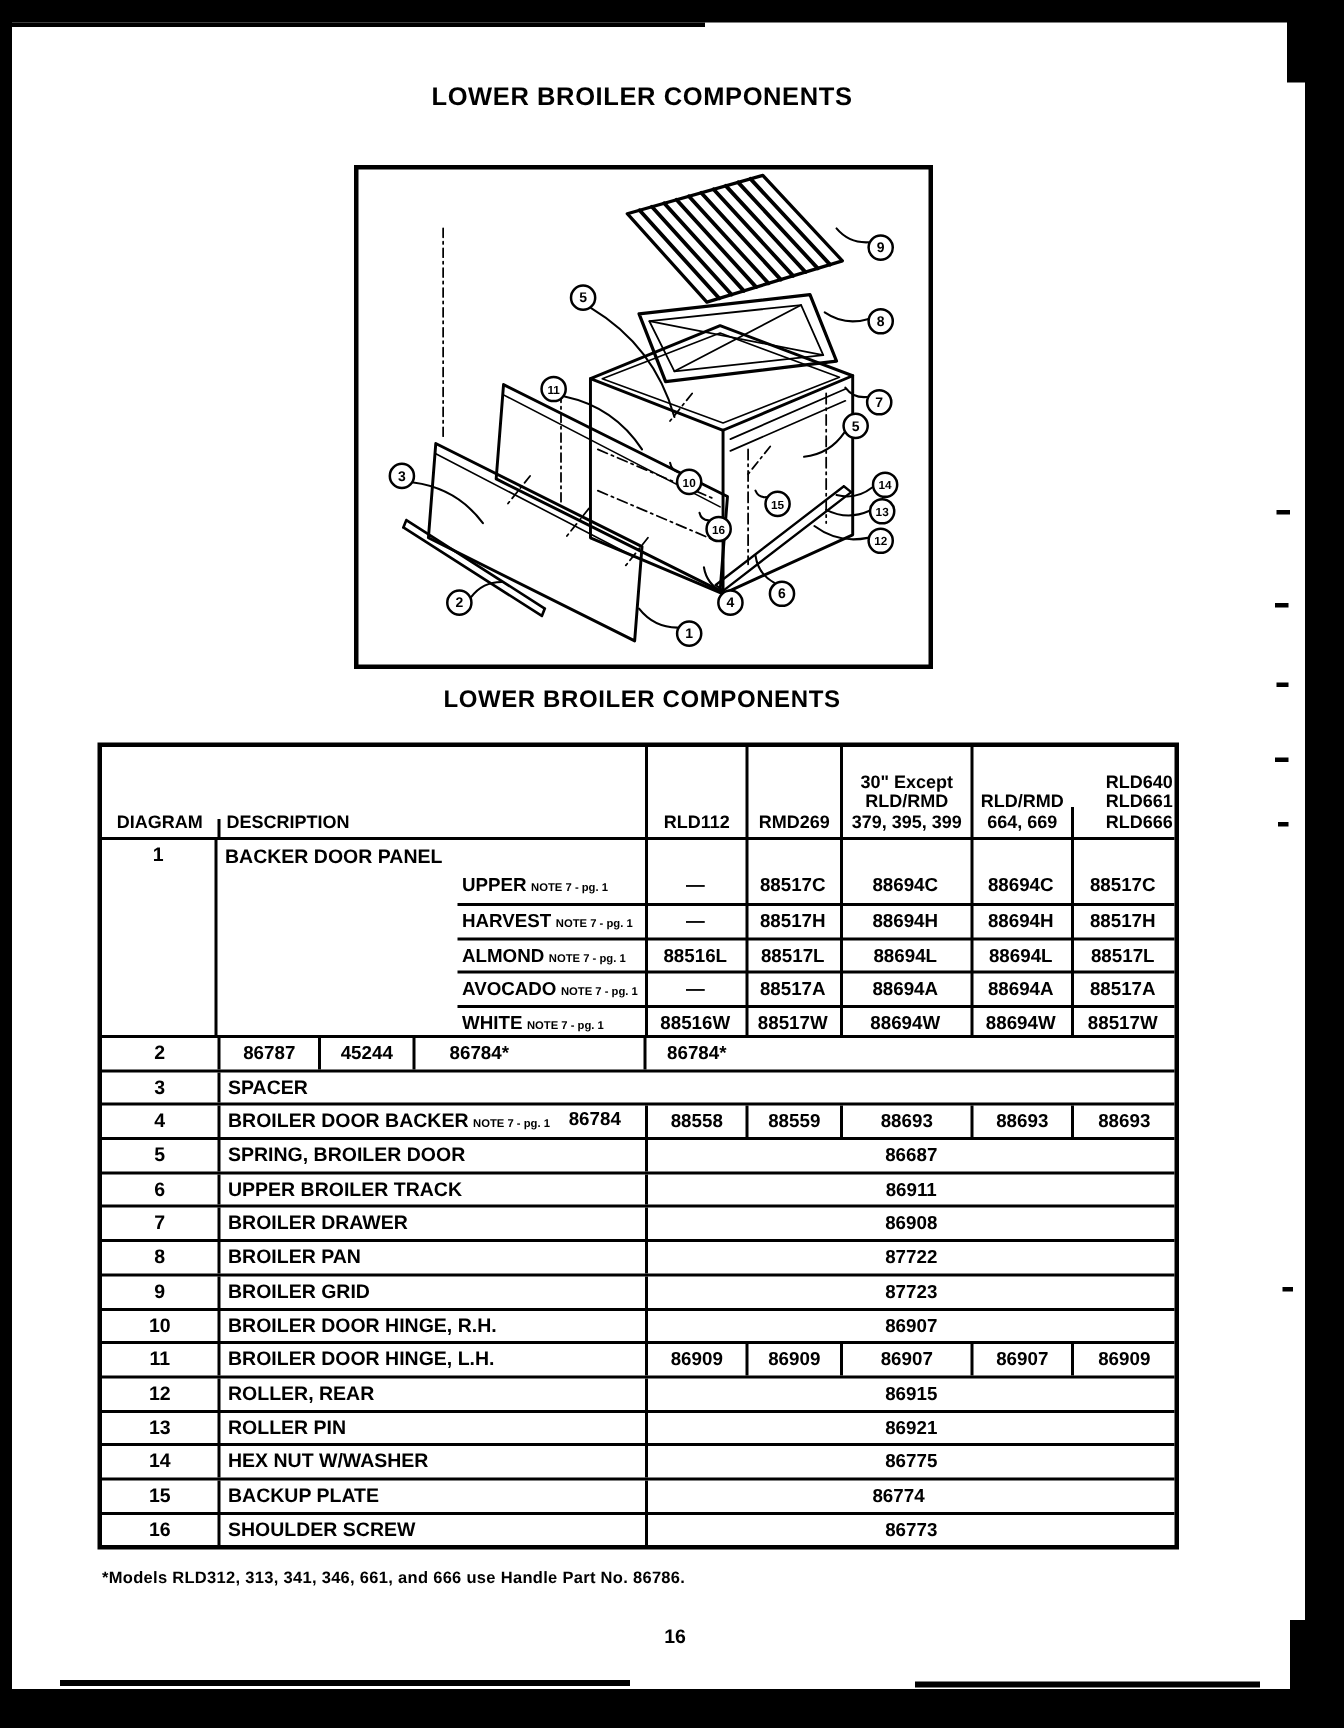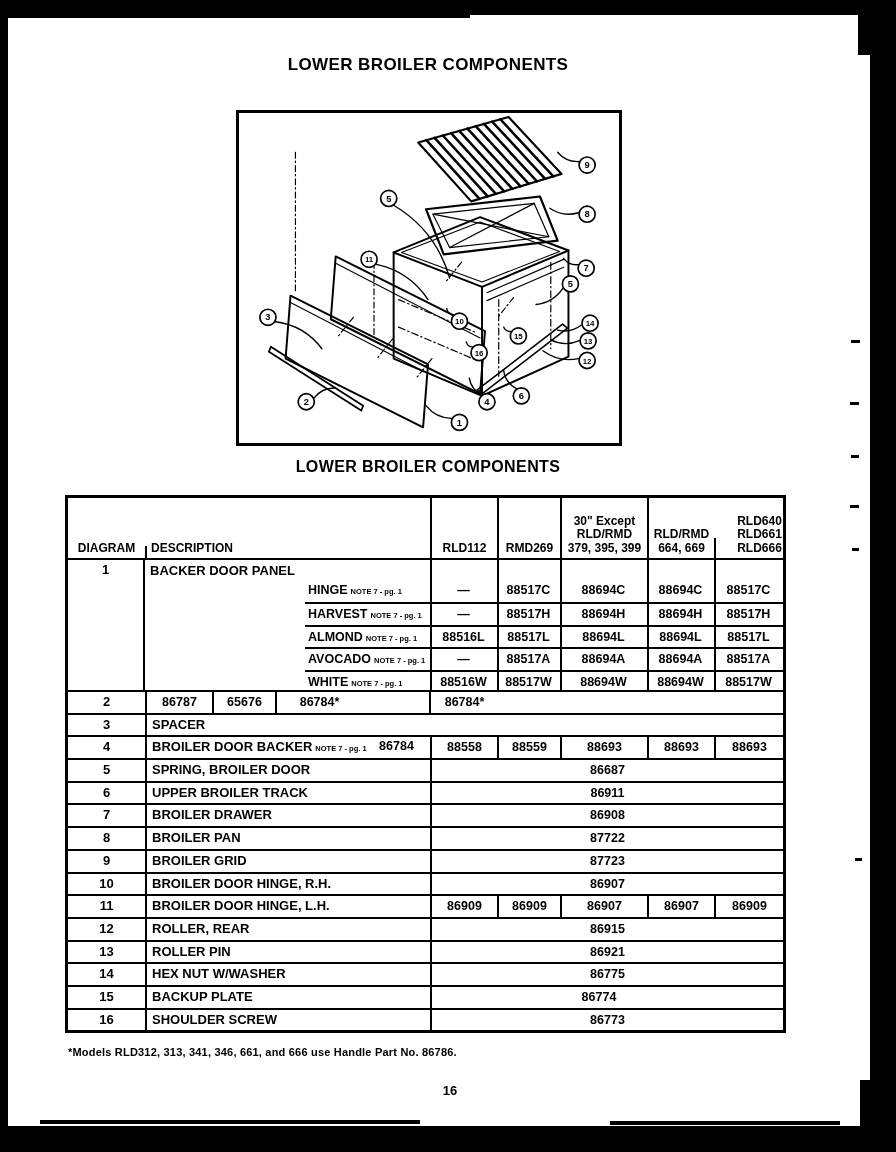--- a/index.html
+++ b/index.html
@@ -257,21 +257,21 @@
       </div>
       <div class="grow">
         <div class="gdiag">1</div>
         <div class="gtitle">BACKER DOOR PANEL</div>
         <div class="vline" style="left: 362px;"></div>
         <div class="vline" style="left: 429px;"></div>
         <div class="vline" style="left: 492px;"></div>
         <div class="vline" style="left: 579px;"></div>
         <div class="vline" style="left: 646px;"></div>
         <div class="vrow" style="top: 20px;">
-          <div class="vlabwrap"><span class="vlab">HINGE</span><span class="note">NOTE 7 - pg. 1</span></div>
+          <div class="vlabwrap"><span class="vlab">UPPER</span><span class="note">NOTE 7 - pg. 1</span></div>
           <div class="vval" style="left: 125px; width: 67px;">—</div>
           <div class="vval" style="left: 192px; width: 63px;">88517C</div>
           <div class="vval" style="left: 255px; width: 87px;">88694C</div>
           <div class="vval" style="left: 342px; width: 67px;">88694C</div>
           <div class="vval" style="left: 409px; width: 69px;">88517C</div>
         </div>
         <div class="vrow sep" style="top: 42.4px;">
           <div class="vlabwrap"><span class="vlab">HARVEST</span><span class="note">NOTE 7 - pg. 1</span></div>
           <div class="vval" style="left: 125px; width: 67px;">—</div>
           <div class="vval" style="left: 192px; width: 63px;">88517H</div>
@@ -300,21 +300,21 @@
           <div class="vval" style="left: 125px; width: 67px;">88516W</div>
           <div class="vval" style="left: 192px; width: 63px;">88517W</div>
           <div class="vval" style="left: 255px; width: 87px;">88694W</div>
           <div class="vval" style="left: 342px; width: 67px;">88694W</div>
           <div class="vval" style="left: 409px; width: 69px;">88517W</div>
         </div>
       </div>
       <div class="trow brow">
         <div class="cell bc dnum" style="width: 77px;">2</div>
         <div class="cell bc val" style="width: 67px;">86787</div>
-        <div class="cell bc val" style="width: 63px;">65676</div>
+        <div class="cell bc val" style="width: 63px;">45244</div>
         <div class="cell bc val" style="width: 87px;">86784*</div>
         <div class="cell bc val" style="width: 67px; margin-top: 44px;">86784</div>
         <div class="cell bc val" style="width: 69px;">86784*</div>
       </div>
       <div class="trow brow">
         <div class="cell bc dnum" style="width: 77px;">3</div>
         <div class="cell bc desc" style="width: 285px;"><span class="dtext">SPACER</span></div>
       </div>
       <div class="trow brow">
         <div class="cell bc dnum" style="width: 77px;">4</div>

